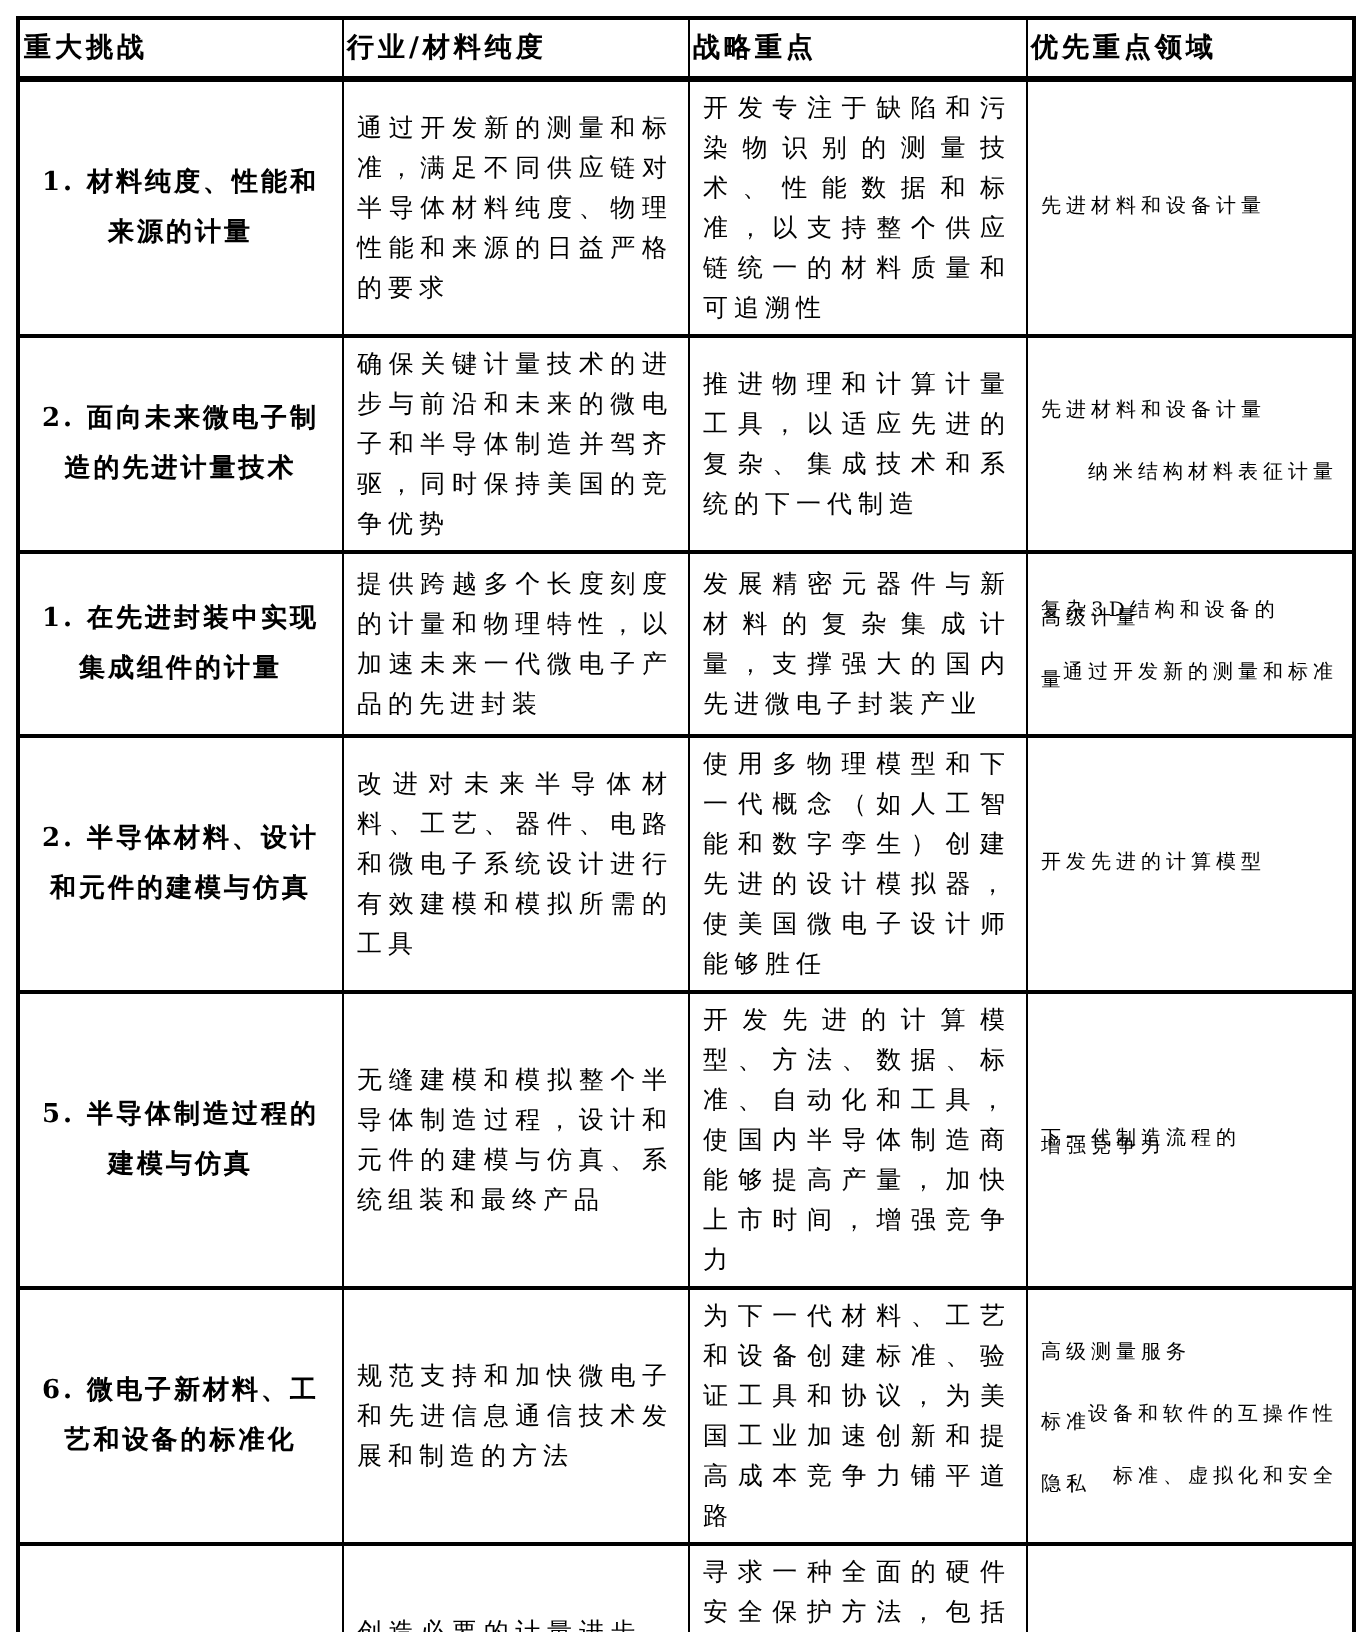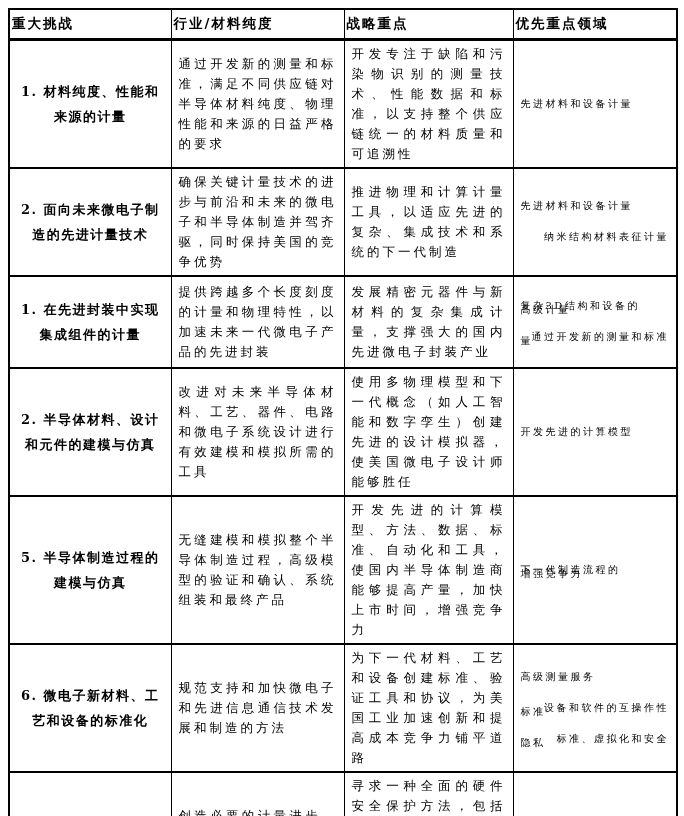--- a/index.html
+++ b/index.html
@@ -159,21 +159,21 @@
         <td class="priority">
           <div class="p-line">
             <span>开发先进的计算模型</span>
             <span class="ghost"></span>
           </div>
         </td>
       </tr>
 
       <tr class="r5">
         <td class="challenge">5. 半导体制造过程的建模与仿真</td>
-        <td class="body-cell">无缝建模和模拟整个半导体制造过程，高级模型的验证和确认、系统组装和最终产品</td>
+        <td class="body-cell">无缝建模和模拟整个半导体制造过程，设计和元件的建模与仿真、系统组装和最终产品</td>
         <td class="body-cell thickL">开发先进的计算模型、方法、数据、标准、自动化和工具，使国内半导体制造商能够提高产量，加快上市时间，增强竞争力</td>
         <td class="priority">
           <div class="p-line">
             <span>下一代制造流程的</span>
             <span class="ghost">增强竞争力</span>
           </div>
         </td>
       </tr>
 
       <tr class="r6">

